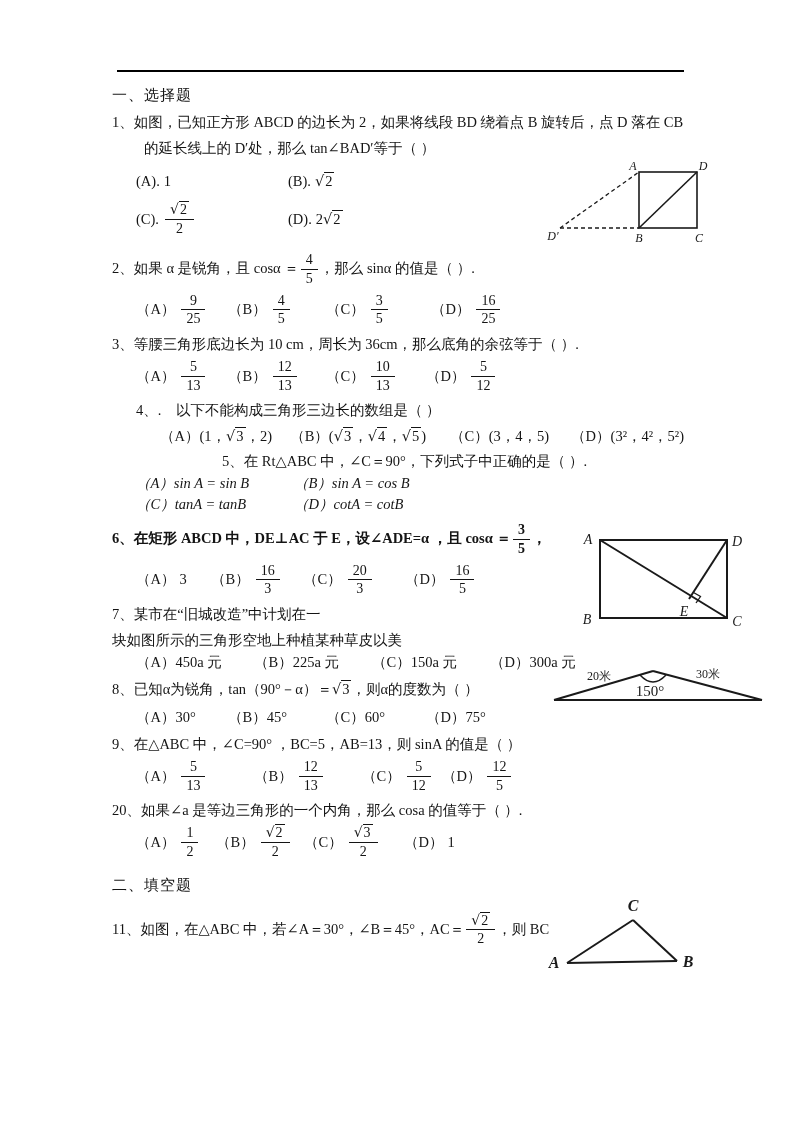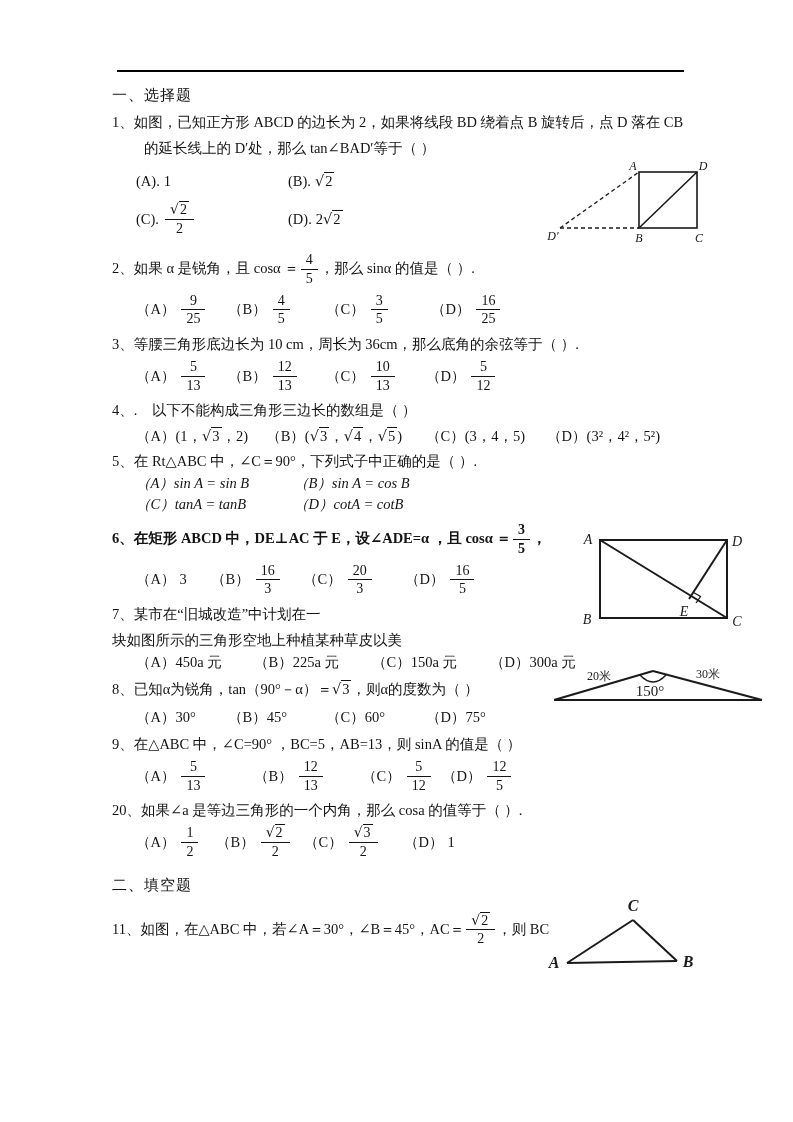--- a/index.html
+++ b/index.html
@@ -187,21 +187,21 @@
         <span class="opt">
             <span class="lbl">（D）</span>
             <span class="frac">
               <span class="fnum">5</span>
               <span class="fden">12</span>
             </span>
           </span>
       </div>
     </div>
 
-    <div style="margin-top:4px;">
+    <div style="margin-top:4px;margin-left:24px;">
       <p class="stmt">4、.　以下不能构成三角形三边长的数组是（        ）</p>
       <div class="optrow" style="margin-top:6px;text-align:center;">
         <span class="opt" style="margin-right:18px;">
           <span>（A）(1，</span>
             <span class="sq"><span class="rad">3</span></span>
             <span>，2)</span>
         </span>
         <span class="opt" style="margin-right:24px;">
           <span>（B）(</span>
             <span class="sq"><span class="rad">3</span></span>
@@ -209,21 +209,21 @@
             <span class="sq"><span class="rad">4</span></span>
             <span>，</span>
             <span class="sq"><span class="rad">5</span></span>
             <span>)</span>
         </span>
         <span class="opt" style="margin-right:22px;">（C）(3，4，5)</span>
         <span class="opt">（D）(3²，4²，5²)</span>
       </div>
     </div>
 
-    <div style="margin-top:0;">
+    <div style="margin-top:0;text-align:center;">
       <p class="stmt">5、在 Rt△ABC 中，∠C＝90°，下列式子中正确的是（     ）.</p>
       <div class="optrow" style="margin-top:2px;">
         <span class="opt mi" style="width:158px;">（A）sin A = sin B</span>
         <span class="opt mi">（B）sin A = cos B</span>
       </div>
       <div class="optrow" style="margin-top:2px;">
         <span class="opt mi" style="width:158px;">（C）tanA = tanB</span>
         <span class="opt mi">（D）cotA = cotB</span>
       </div>
     </div>

